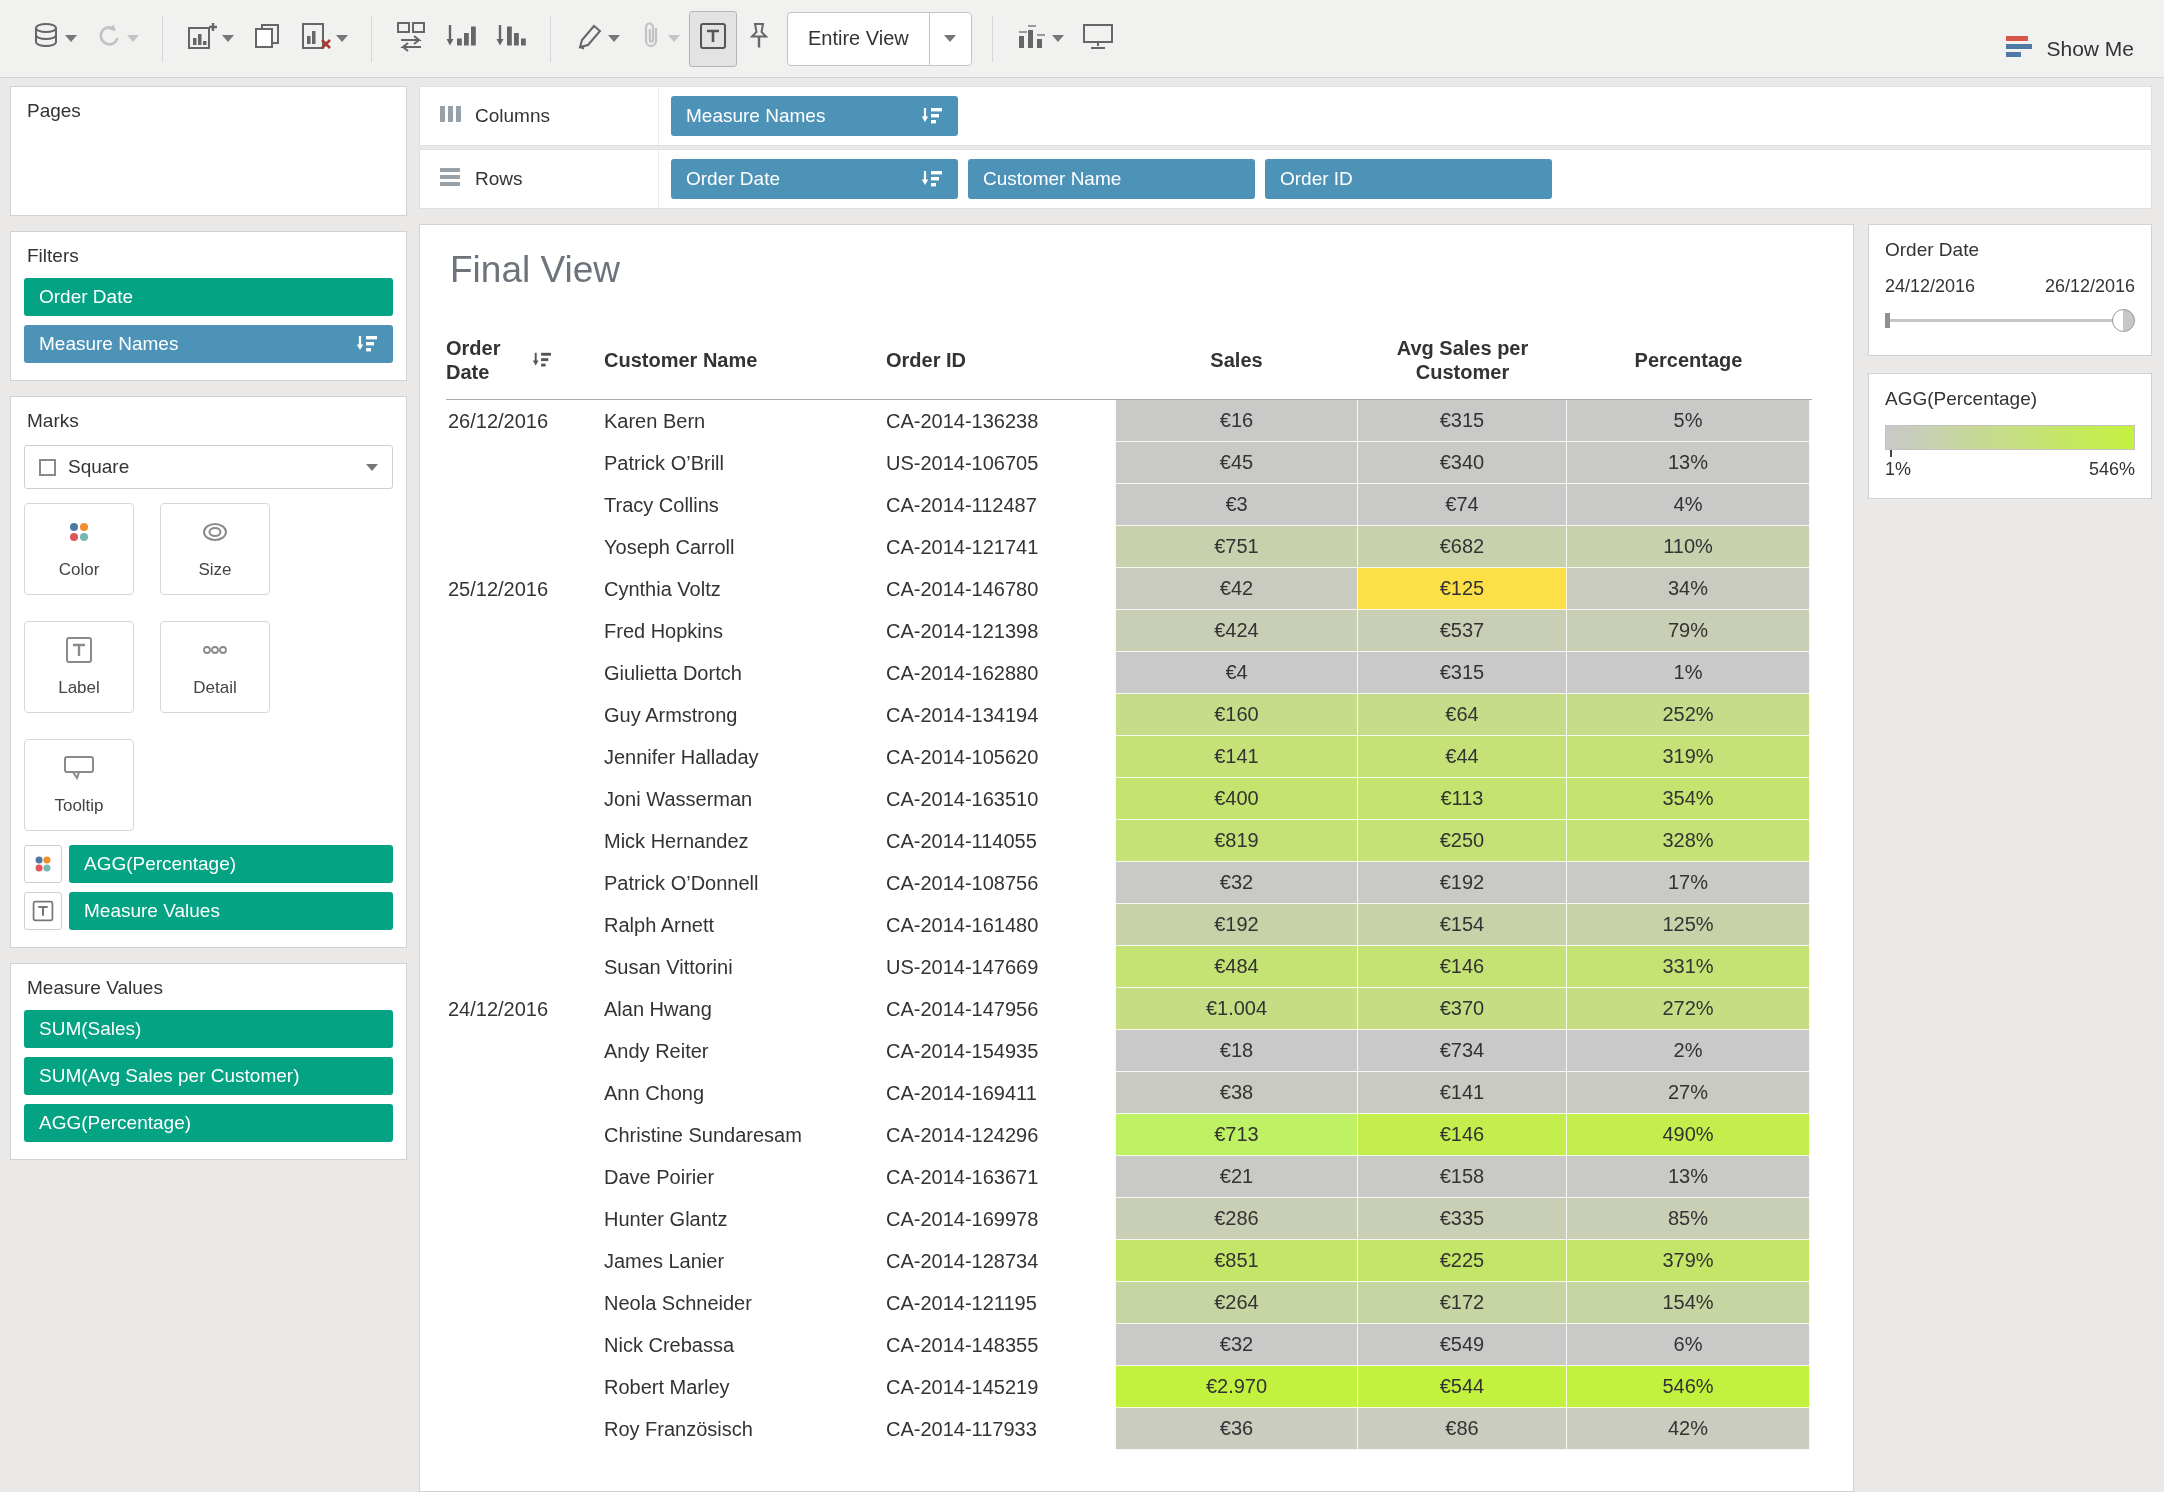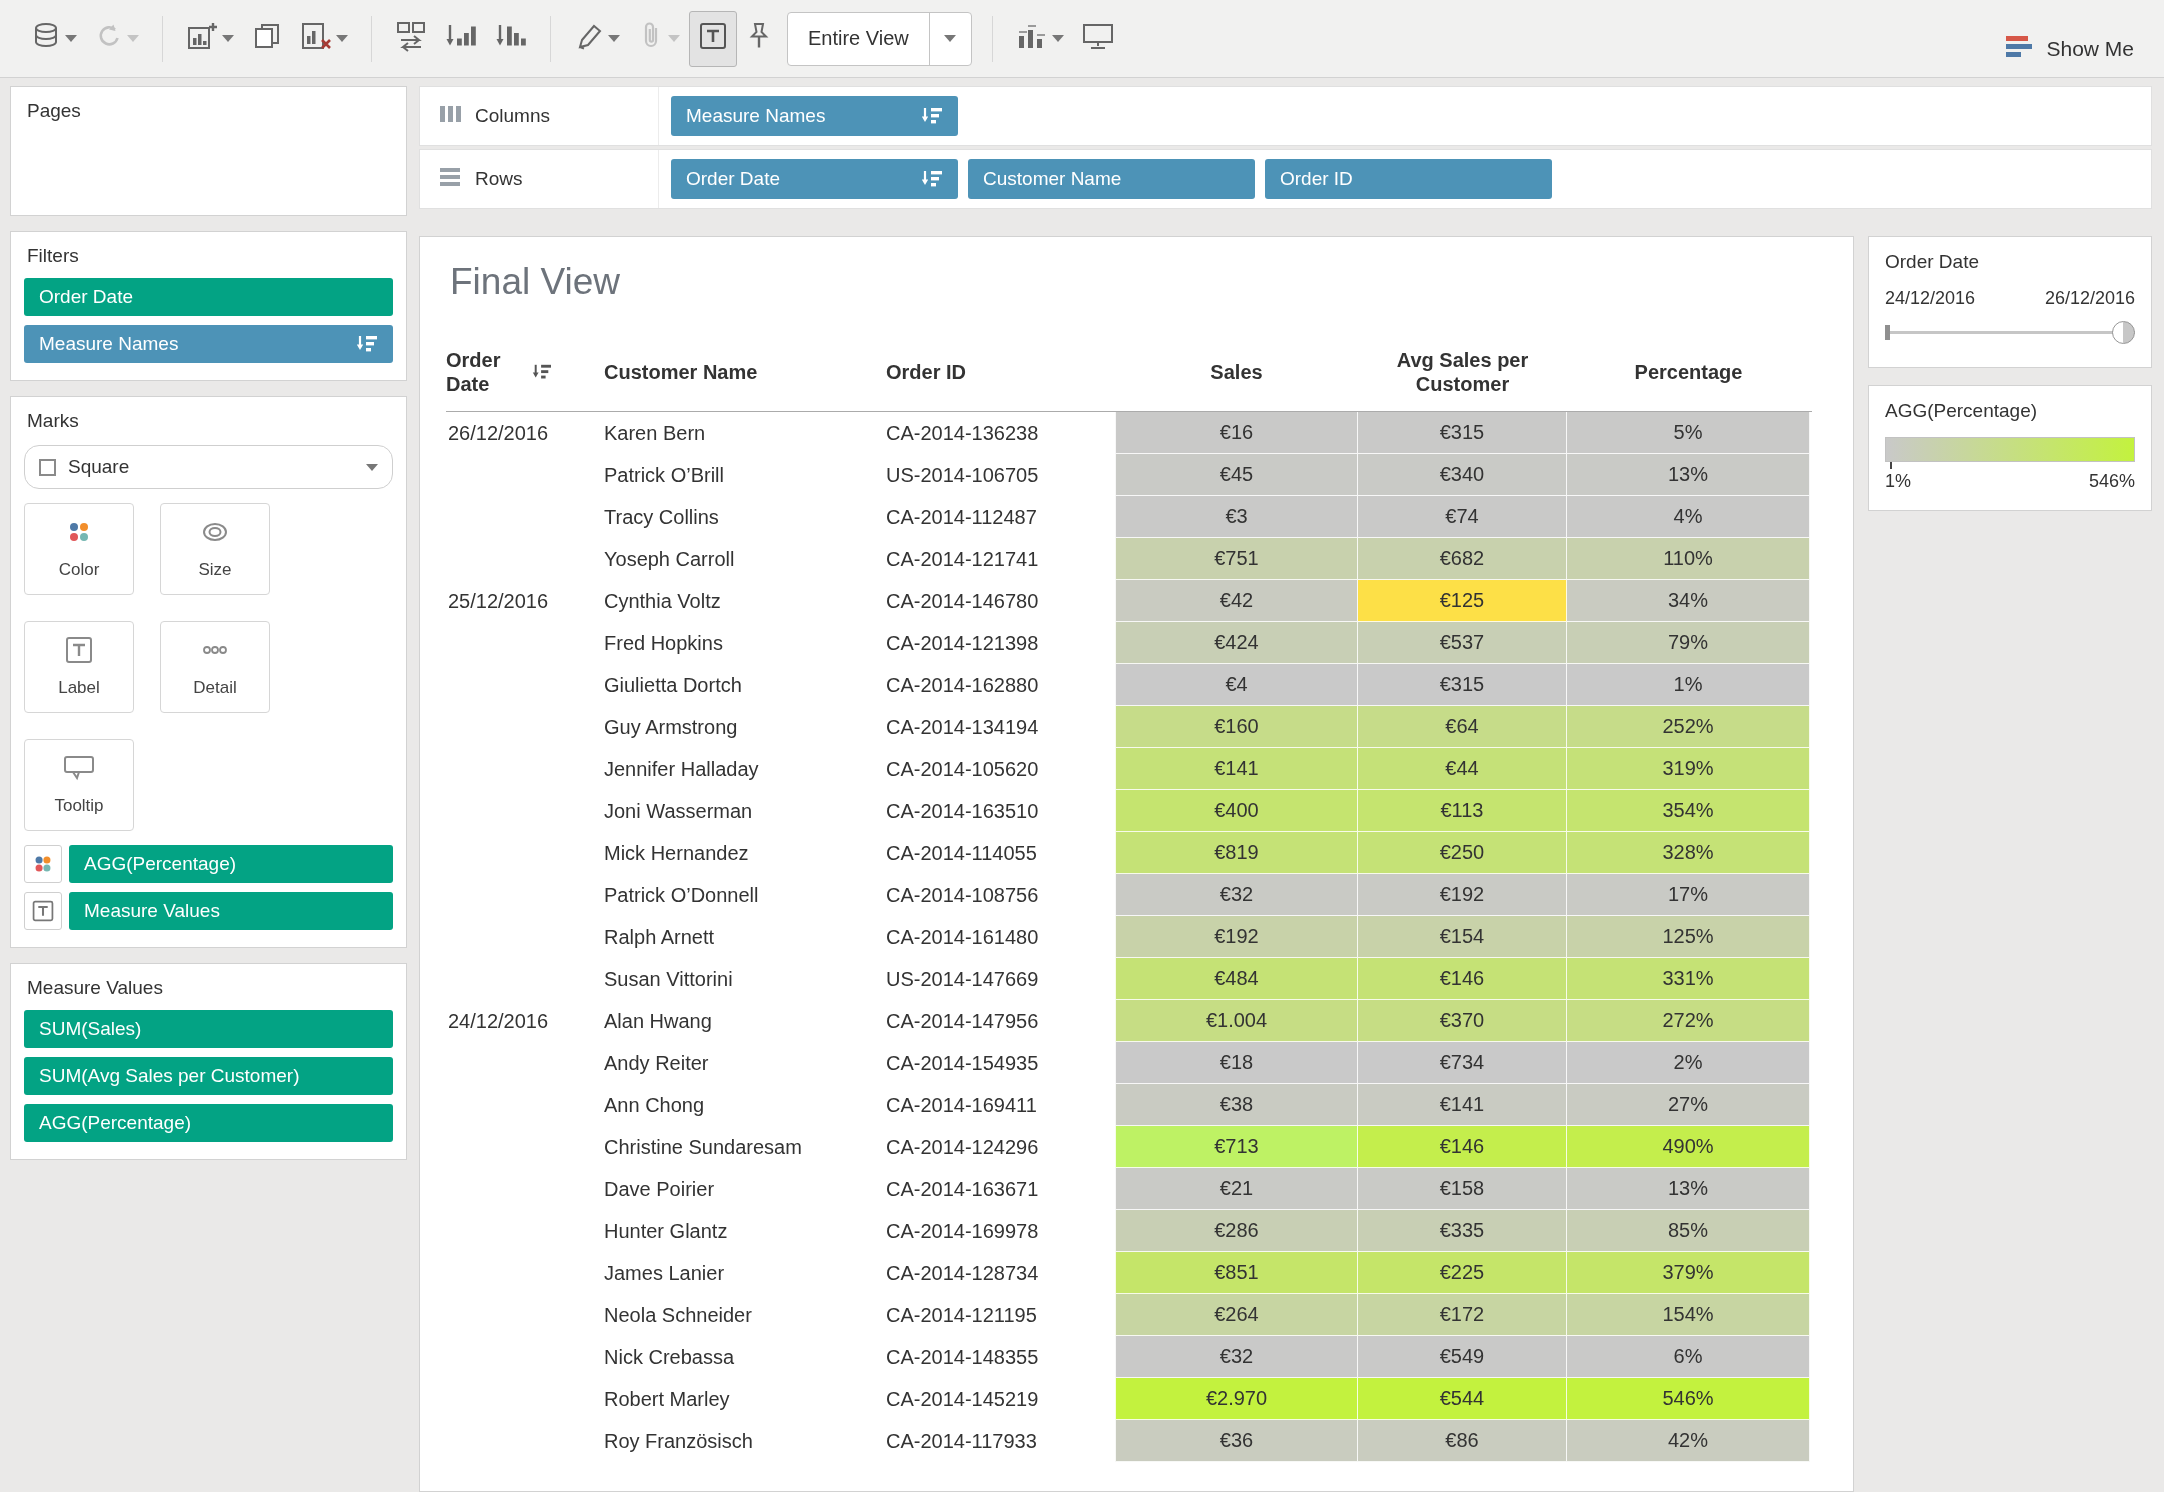--- a/index.html
+++ b/index.html
@@ -38,21 +38,21 @@
     display:flex; align-items:center; padding:0 15px; margin:0 13px 9px; white-space:nowrap; overflow:hidden; }
   .pill.green { background:var(--green); }
   .pill.blue  { background:var(--blue); }
   .pill .pill-label { flex:1; overflow:hidden; text-overflow:ellipsis; }
   .pill .pill-sort { display:flex; align-items:center; margin-left:10px; }
 
   .pages-card { min-height:130px; }
   .filters-card { padding-bottom:8px; }
 
   
-  .mark-select { margin:2px 13px 14px; height:44px; border:1px solid #cfcfcf; border-radius:15px;
+  .mark-select { margin:2px 13px 14px; height:44px; border:1px solid #cfcfcf; border-radius:3px;
     display:flex; align-items:center; gap:12px; padding:0 0 0 14px; font-size:19px; background:#fff; }
   .sq-glyph { width:17px; height:17px; border:2px solid #8a8a8a; display:inline-block; }
   .sel-caret { margin-left:auto; width:40px; align-self:stretch; display:flex; align-items:center; justify-content:center; }
   .marks-buttons { display:flex; flex-wrap:wrap; gap:26px; padding:0 13px 14px; }
   .mark-btn { width:110px; height:92px; border:1px solid #d6d6d6; border-radius:4px; background:#fff;
     display:flex; flex-direction:column; align-items:center; justify-content:center; gap:9px; }
   .mark-btn-label { font-size:17px; color:#444; }
   .marks-pill-row { display:flex; align-items:center; margin:0 13px 9px; gap:7px; }
   .chip { width:38px; height:38px; flex:none; border:1px solid #cfcfcf; border-radius:3px; background:#fff;
     display:flex; align-items:center; justify-content:center; }
@@ -63,21 +63,21 @@
   
   .shelf { height:60px; background:#fff; border:1px solid #e0e0e0; display:flex; align-items:center;
     margin:0 12px 3px 2px; }
   .shelf-head { width:238px; flex:none; display:flex; align-items:center; gap:13px; padding-left:18px; }
   .shelf-title { font-size:19px; color:#333; }
   .shelf-pills { flex:1; align-self:stretch; display:flex; align-items:center; gap:10px; padding-left:12px;
     border-left:1px solid #ececec; }
   .shelf .pill { margin:0; min-width:287px; height:40px; }
 
   
-  .lower { flex:1; display:flex; margin-top:24px; min-height:0; }
+  .lower { flex:1; display:flex; margin-top:12px; min-height:0; }
   .sheet { flex:1; background:#fff; border:1px solid #d2d2d2; margin-left:2px; overflow:hidden;
     padding:16px 0 0 26px; min-width:0; }
   .sheet-title { font-size:37px; color:#6d737b; font-weight:400; margin:8px 0 30px 4px; }
   .tgrid { width:1366px; }
   .thead { display:grid; grid-template-columns:158px 282px 229px 243px 209px 243px;
     border-bottom:1px solid #ababab; }
   .th { font-weight:bold; font-size:20px; min-height:78px; display:flex; align-items:center; color:#333; }
   .th.center { justify-content:center; text-align:center; }
   .th-wrap { max-width:78px; line-height:1.2; }
   .th-sort { margin-left:8px; display:flex; align-items:center; }

